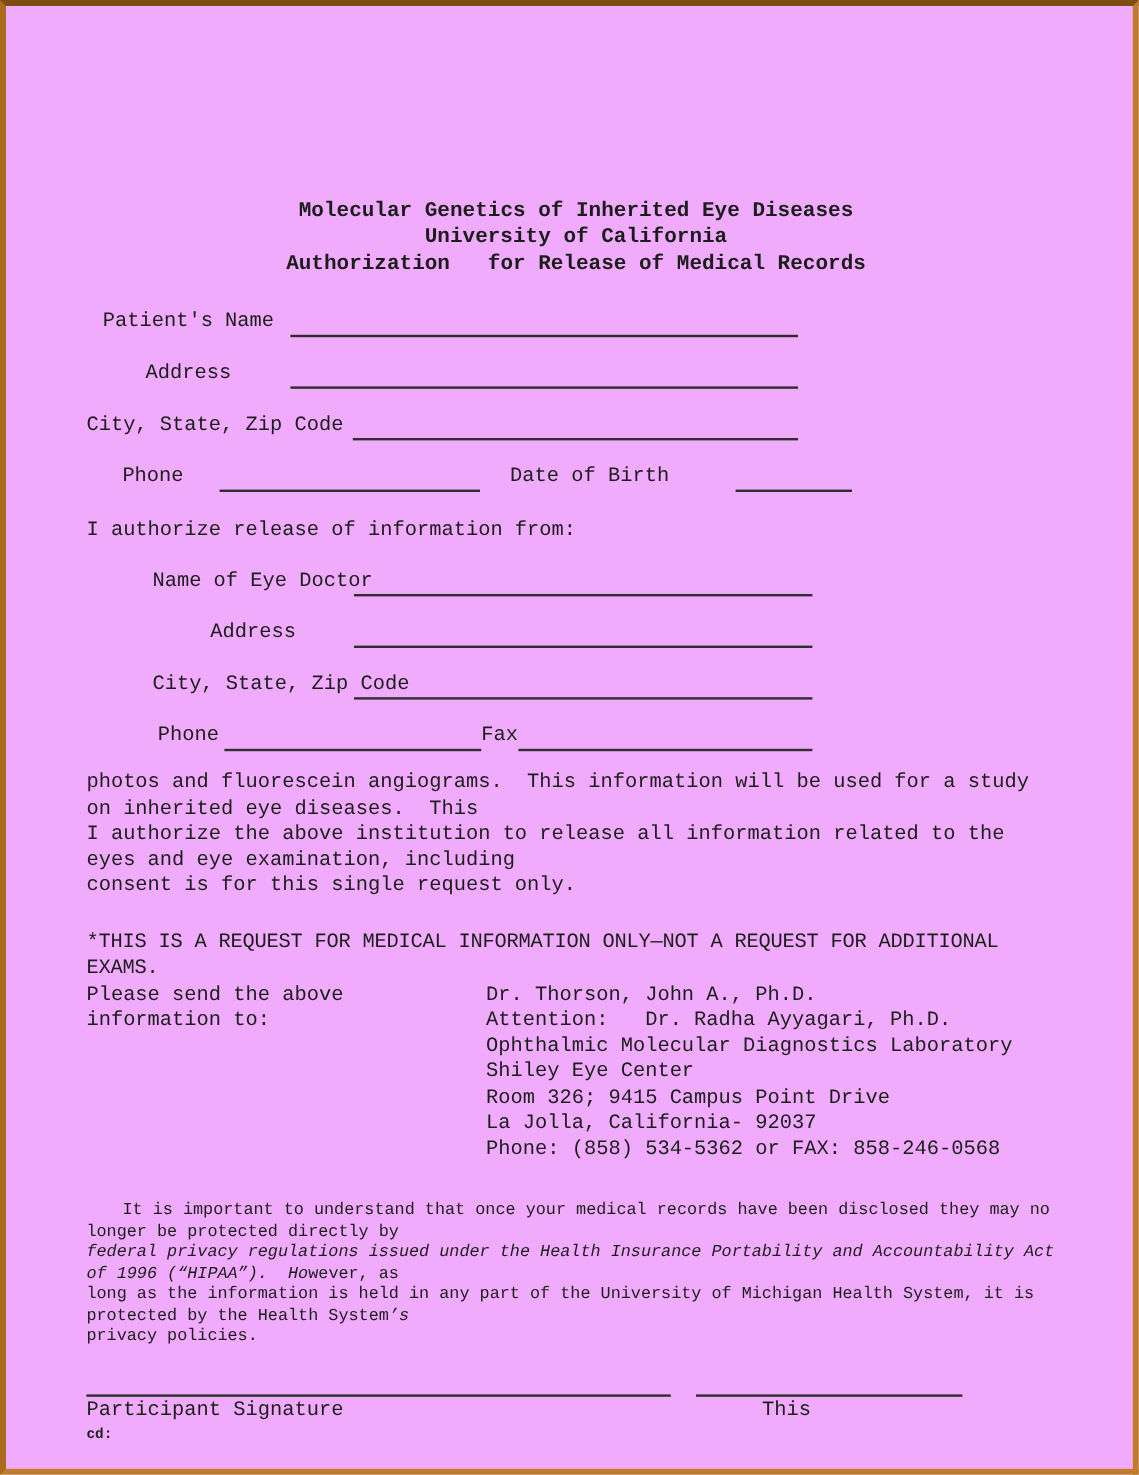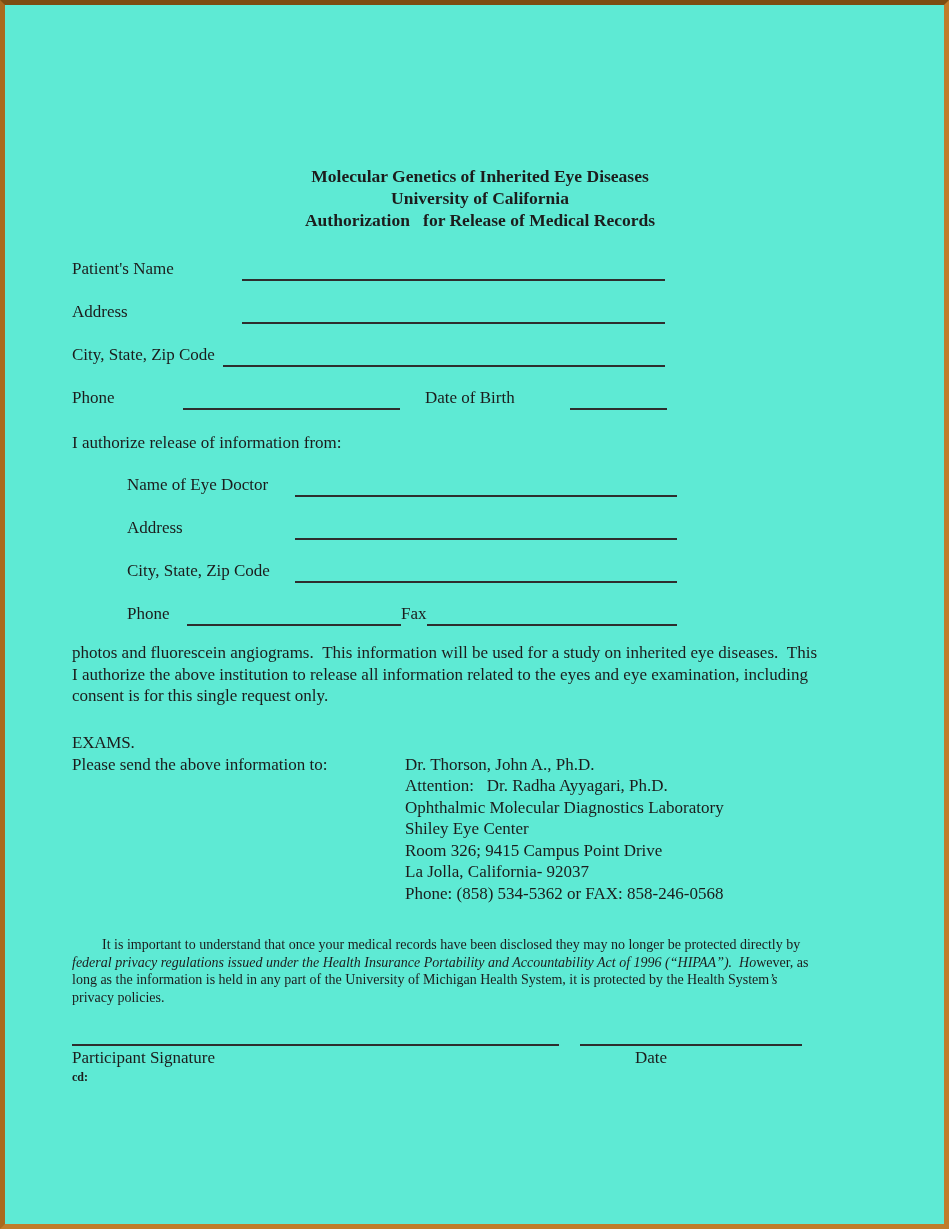--- a/index.html
+++ b/index.html
@@ -5,25 +5,25 @@
   html, body {
     margin: 0;
     padding: 0;
     background: #e8e8e8;
   }
   .page {
     position: relative;
     width: 949px;
     height: 1229px;
     box-sizing: border-box;
-    background: #5eead4;
+    background: #f0abfc;
     border-style: solid;
     border-width: 5px;
     border-color: #7d4d12 #c07c2a #c07c2a #a96a1e;
-    font-family: Liberation Serif, serif;
+    font-family: Liberation Mono, monospace;
     color: #1c1c1c;
     overflow: hidden;
   }
   .content {
     box-sizing: border-box;
     width: 100%;
     height: 100%;
     padding: 160px 56px 0 67px;
   }
   
@@ -37,21 +37,21 @@
   .rows { }
   .patient-rows { margin-top: 27px; width: 593px; }
   .field-row {
     display: flex;
     align-items: flex-start;
     height: 43px;
     font-size: 17px;
     line-height: 22px;
   }
   .field-row.short { height: 30px; }
-  .lbl { white-space: nowrap; }
+  .lbl { white-space: nowrap; text-align: center; }
   .w170 { width: 170px; flex: none; }
   .w111 { width: 111px; flex: none; }
   .w168 { width: 168px; flex: none; }
   .w60  { width: 60px;  flex: none; }
   .lbl.autogap { margin-right: 8px; }
   .blank {
     display: block;
     height: 21px;
     border-bottom: 2px solid #2e2e2e;
   }
@@ -173,20 +173,21 @@
       </div>
     </div>
 
     <div class="auth-paragraph">
       <div>photos and fluorescein angiograms. &nbsp;This information will be used for a study on inherited eye diseases. &nbsp;This</div>
       <div>I authorize the above institution to release all information related to the eyes and eye examination, including</div>
       <div>consent is for this single request only.</div>
     </div>
 
     <div class="request-note">
+      <div>*THIS IS A REQUEST FOR MEDICAL INFORMATION ONLY—NOT A REQUEST FOR ADDITIONAL</div>
       <div>EXAMS.</div>
     </div>
 
     <div class="sendto">
       <div class="sendto-label">Please send the above information to:</div>
       <div class="addr-block">
         <div>Dr. Thorson, John A., Ph.D.</div>
         <div>Attention: &nbsp; Dr. Radha Ayyagari, Ph.D.</div>
         <div>Ophthalmic Molecular Diagnostics Laboratory</div>
         <div>Shiley Eye Center</div>
@@ -204,20 +205,20 @@
     </div>
 
     <div class="sig-row">
       <div class="sig-col1">
         <div class="sigline"></div>
         <div class="sig-label">Participant Signature</div>
       </div>
       <div class="sig-gap"></div>
       <div class="sig-col2">
         <div class="sigline"></div>
-        <div class="sig-label date-label">Date</div>
+        <div class="sig-label date-label">This</div>
       </div>
     </div>
 
     <div class="footer-note">cd:</div>
 
   </div>
 </div>
 
 </body></html>

